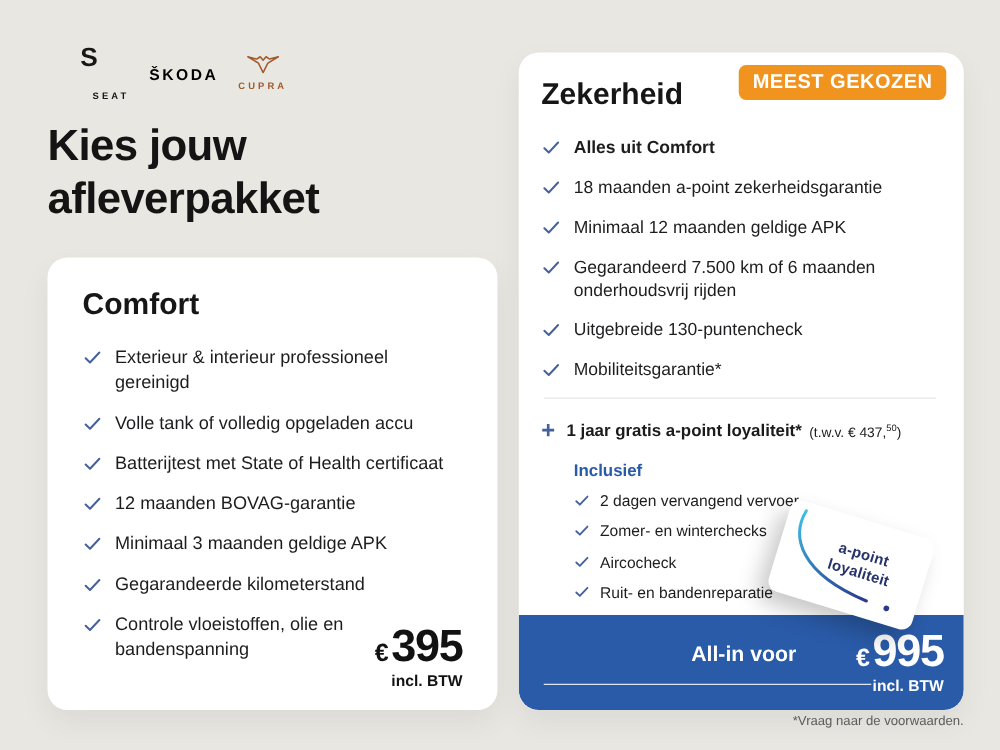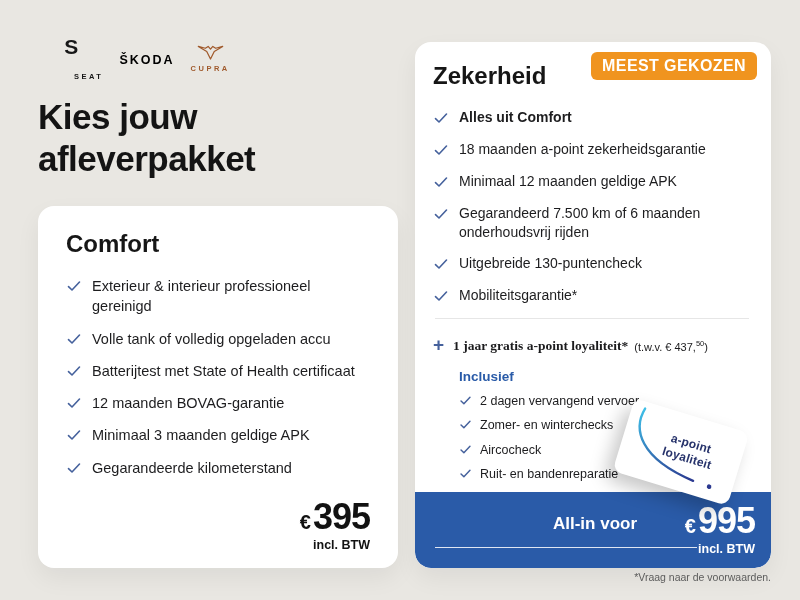--- a/index.html
+++ b/index.html
@@ -58,21 +58,21 @@
     position:absolute; top:10px; right:14px;
     background:#F0941F; color:#fff;
     font-size:16px; font-weight:700; letter-spacing:0.4px;
     padding:5px 11px; border-radius:6px;
   }
 
   
   .divider { border:none; border-top:1px solid #E6E6E6; margin:10px 4px 0 2px; }
   .bonus-row { display:flex; align-items:baseline; white-space:nowrap; margin-top:14px; }
   .plus-icon { color:#45619C; font-size:19px; font-weight:600; margin-right:9px; position:relative; top:1px; }
-  .bonus-label { font-size:13.5px; font-weight:700; color:#1b1b1d;font-family:Liberation Serif, serif; }
+  .bonus-label { font-size:13.5px; font-weight:700; color:#1b1b1d; }
   .bonus-note { font-size:11px; font-weight:500; margin-left:6px; color:#1b1b1d; }
   .bonus-note sup { font-size:7.5px; }
 
   
   .inclusief { margin:14px 0 0 26px; }
   .inclusief-title { color:#2A5BA8; font-size:13.5px; font-weight:700; margin-bottom:9px; }
   ul.sub-features { list-style:none; }
   ul.sub-features li { display:flex; gap:8px; font-size:12.5px; line-height:1.3; margin-bottom:8px; font-weight:500; }
   .check-sm { flex:0 0 auto; width:13px; height:13px; margin-top:1px; color:#45619C; }
   .check-sm svg { display:block; width:100%; height:100%; }
@@ -179,20 +179,28 @@
           </span>
         <span>Minimaal 3 maanden geldige APK</span>
       </li>
       <li>
         <span class="check">
             <svg viewBox="0 0 16 16">
               <path d="M2.5 8.6 L6 12 L13.5 4" fill="none" stroke="currentColor" stroke-width="1.6" stroke-linecap="round" stroke-linejoin="round"></path>
             </svg>
           </span>
         <span>Gegarandeerde kilometerstand</span>
+      </li>
+      <li>
+        <span class="check">
+            <svg viewBox="0 0 16 16">
+              <path d="M2.5 8.6 L6 12 L13.5 4" fill="none" stroke="currentColor" stroke-width="1.6" stroke-linecap="round" stroke-linejoin="round"></path>
+            </svg>
+          </span>
+        <span>Controle vloeistoffen, olie en bandenspanning</span>
       </li>
     </ul>
     <div class="price-block">
       <div class="price-row">
         <span class="price-cur">€</span>
         <span class="price-amt">395</span>
       </div>
       <div class="price-note">incl. BTW</div>
     </div>
   </div>

